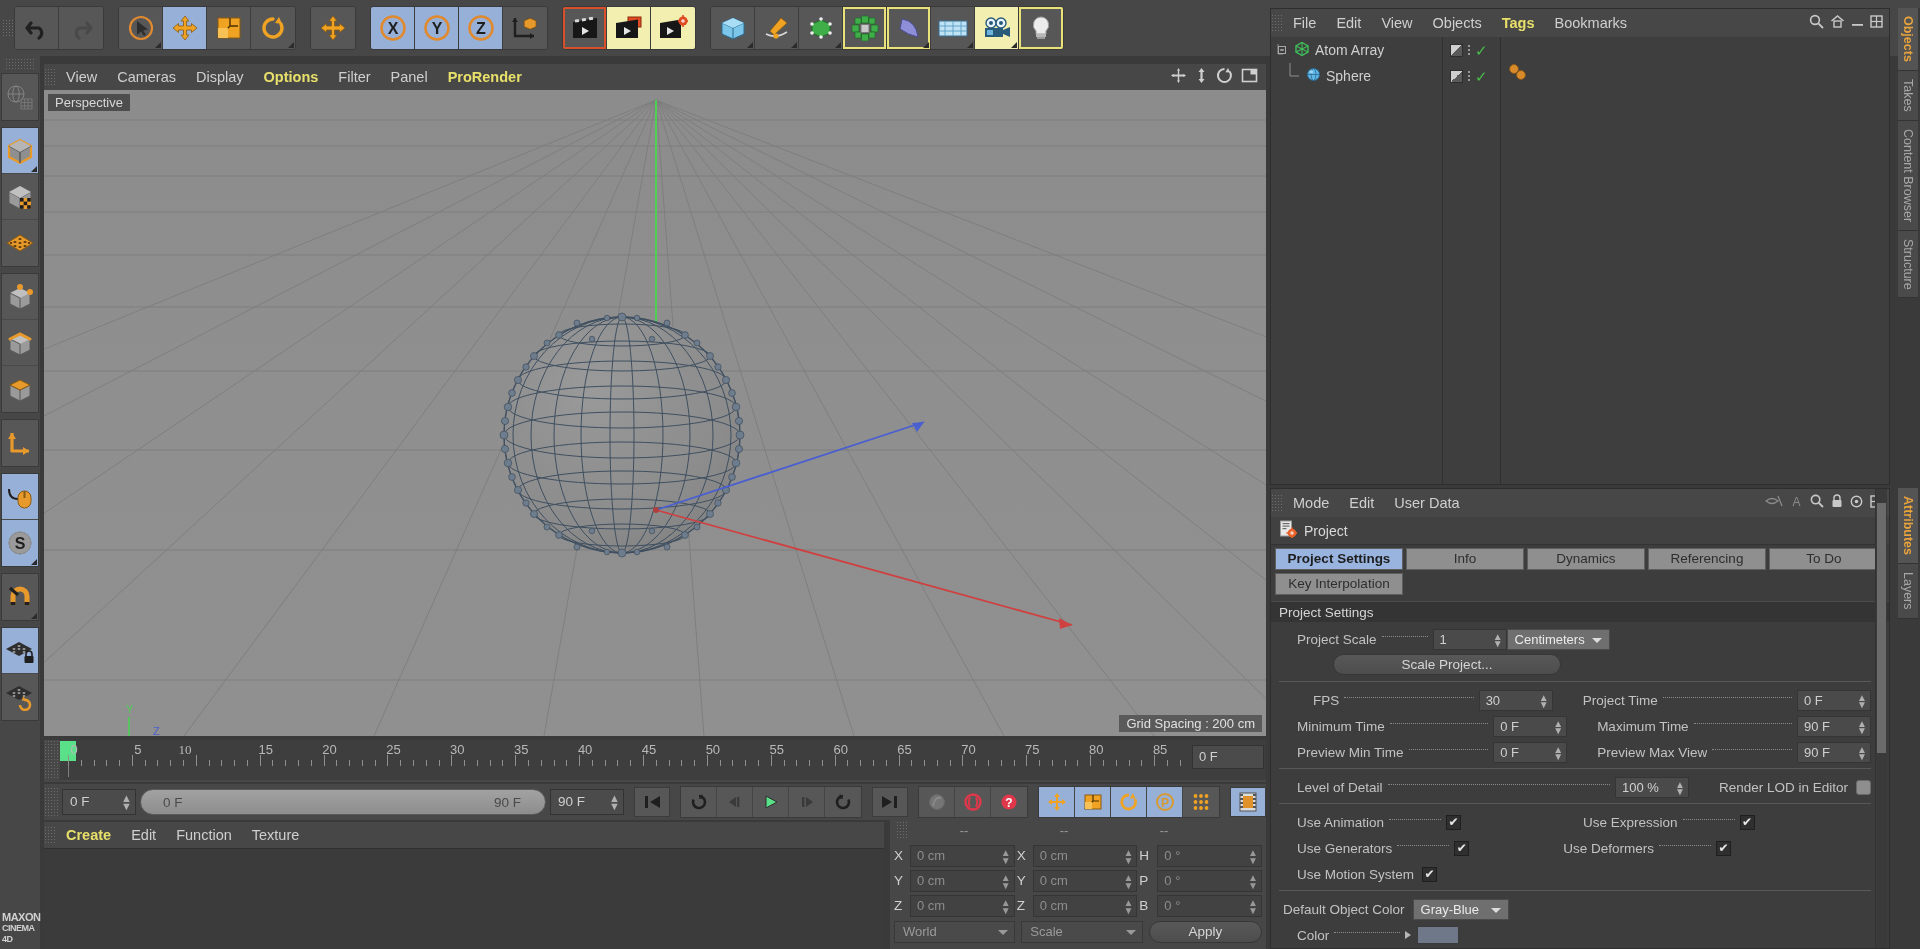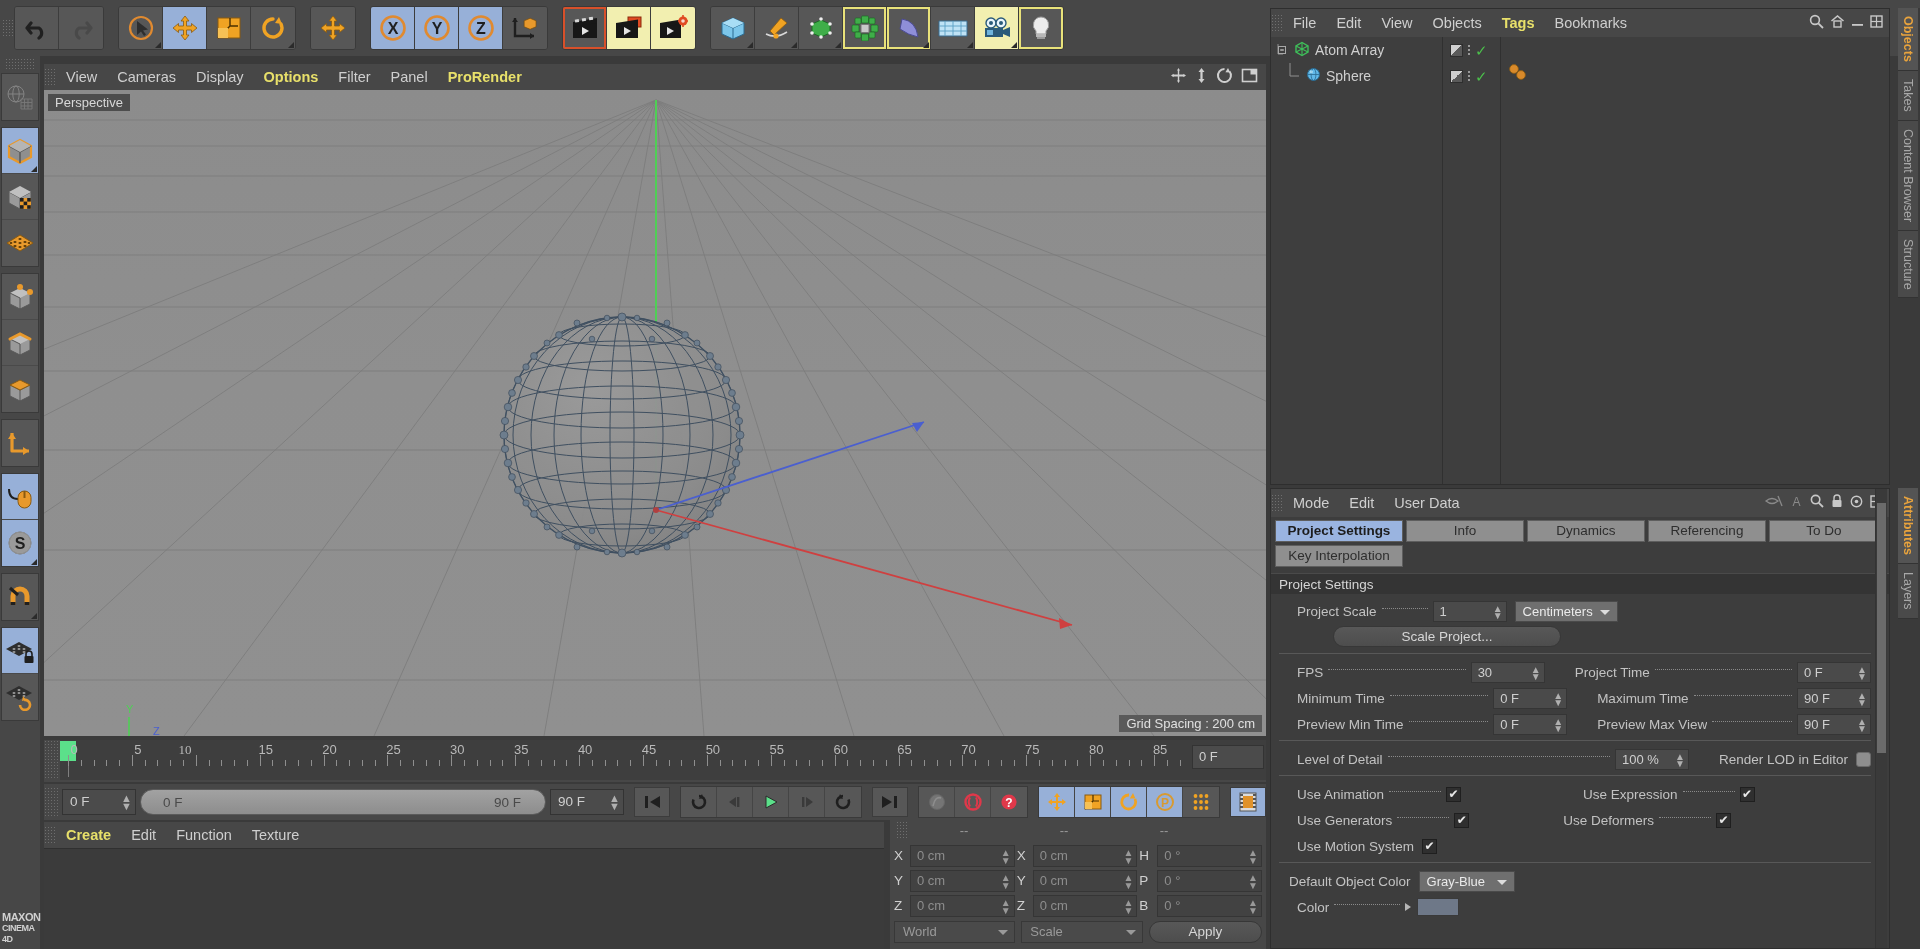--- a/index.html
+++ b/index.html
@@ -1239,45 +1239,68 @@
               <circle cx="6.5" cy="6.5" r="1.8" fill="#c8c8c8"></circle>
             </svg></span>
         <span><svg width="13" height="13" viewBox="0 0 13 13">
               <rect x="1" y="1" width="11" height="11" fill="none" stroke="#c8c8c8" stroke-width="1.4"></rect>
               <line x1="6.5" y1="1" x2="6.5" y2="12" stroke="#c8c8c8" stroke-width="1.2"></line>
               <line x1="1" y1="6.5" x2="12" y2="6.5" stroke="#c8c8c8" stroke-width="1.2"></line>
             </svg></span>
       </div>
     </div>
 
+    <div id="am-obj">
+      <span>
+        <svg width="18" height="18" viewBox="0 0 18 18">
+            <rect x="1.5" y="1" width="11" height="15" fill="#e8e8e8" stroke="#9a9a9a"></rect>
+            <g fill="#6a6a6a">
+              <rect x="3.5" y="3" width="7" height="1.2"></rect>
+              <rect x="3.5" y="5.5" width="7" height="1.2"></rect>
+              <rect x="3.5" y="8" width="4" height="1.2"></rect>
+            </g>
+            <g transform="translate(8,8)">
+              <circle cx="5" cy="5" r="4.3" fill="#e8622a"></circle>
+              <circle cx="5" cy="5" r="1.7" fill="#f8d5c4"></circle>
+              <g fill="#e8622a">
+                <rect x="4.2" y="-0.6" width="1.6" height="2.6"></rect>
+                <rect x="4.2" y="8" width="1.6" height="2.6"></rect>
+                <rect x="-0.6" y="4.2" width="2.6" height="1.6"></rect>
+                <rect x="8" y="4.2" width="2.6" height="1.6"></rect>
+              </g>
+            </g>
+          </svg>
+      </span>
+      <span style="font-size:14px;color:#d8d8d8;">Project</span>
+    </div>
 
     <div id="am-tabs">
       <div class="am-tab active" style="min-width:128px;">Project Settings</div>
       <div class="am-tab" style="min-width:118px;">Info</div>
       <div class="am-tab" style="min-width:118px;">Dynamics</div>
       <div class="am-tab" style="min-width:118px;">Referencing</div>
       <div class="am-tab" style="min-width:110px;">To Do</div>
       <div class="am-tab" style="min-width:128px;">Key Interpolation</div>
     </div>
 
     <div id="am-section">Project Settings</div>
 
     <div id="am-body">
 
       <div class="prow">
         <span class="plabel" style="margin-left:18px;">Project Scale</span>
         <span class="dots" style="max-width:46px;"></span>
         <span class="pfield"><span>1</span><span class="spin">▲<br>▼</span></span>
-        <span class="pdrop" style="margin-left:8px;"><span>Centimeters</span><span class="caret"></span></span>
+        <span class="pdrop" style=""><span>Centimeters</span><span class="caret"></span></span>
       </div>
       <div id="scale-proj-btn">Scale Project...</div>
       <div class="hsep"></div>
 
       <div class="prow">
-        <span class="plabel" style="margin-left:18px;">FPS</span>
+        <span class="plabel" style="margin-left:34px;">FPS</span>
         <span class="dots"></span>
         <span class="pfield"><span>30</span><span class="spin">▲<br>▼</span></span>
         <span class="plabel" style="margin-left:30px;">Project Time</span>
         <span class="dots"></span>
         <span class="pfield"><span>0 F</span><span class="spin">▲<br>▼</span></span>
       </div>
       <div class="prow">
         <span class="plabel" style="margin-left:18px;">Minimum Time</span>
         <span class="dots"></span>
         <span class="pfield"><span>0 F</span><span class="spin">▲<br>▼</span></span>
@@ -1320,21 +1343,21 @@
         <span class="dots" style="max-width:52px;"></span>
         <span class="chk">✔</span>
       </div>
       <div class="prow">
         <span class="plabel" style="margin-left:18px;">Use Motion System</span>
         <span class="chk" style="margin-left:8px;">✔</span>
       </div>
       <div class="hsep"></div>
 
       <div class="prow">
-        <span class="plabel" style="margin-left:10px;">Default Object Color</span>
+        <span class="plabel" style="margin-left:4px;">Default Object Color</span>
         <span class="pdrop" style="margin-left:8px; min-width:96px;"><span>Gray-Blue</span><span class="caret"></span></span>
       </div>
       <div class="prow">
         <span class="plabel" style="margin-left:18px;">Color</span>
         <span class="dots" style="max-width:66px;"></span>
         <span class="tri" style="margin-right:6px;"></span>
         <span id="color-swatch" style="width:42px;height:18px;background:#6e7888;border:1px solid #3a3a3a;display:inline-block;"></span>
       </div>
 
     </div>

